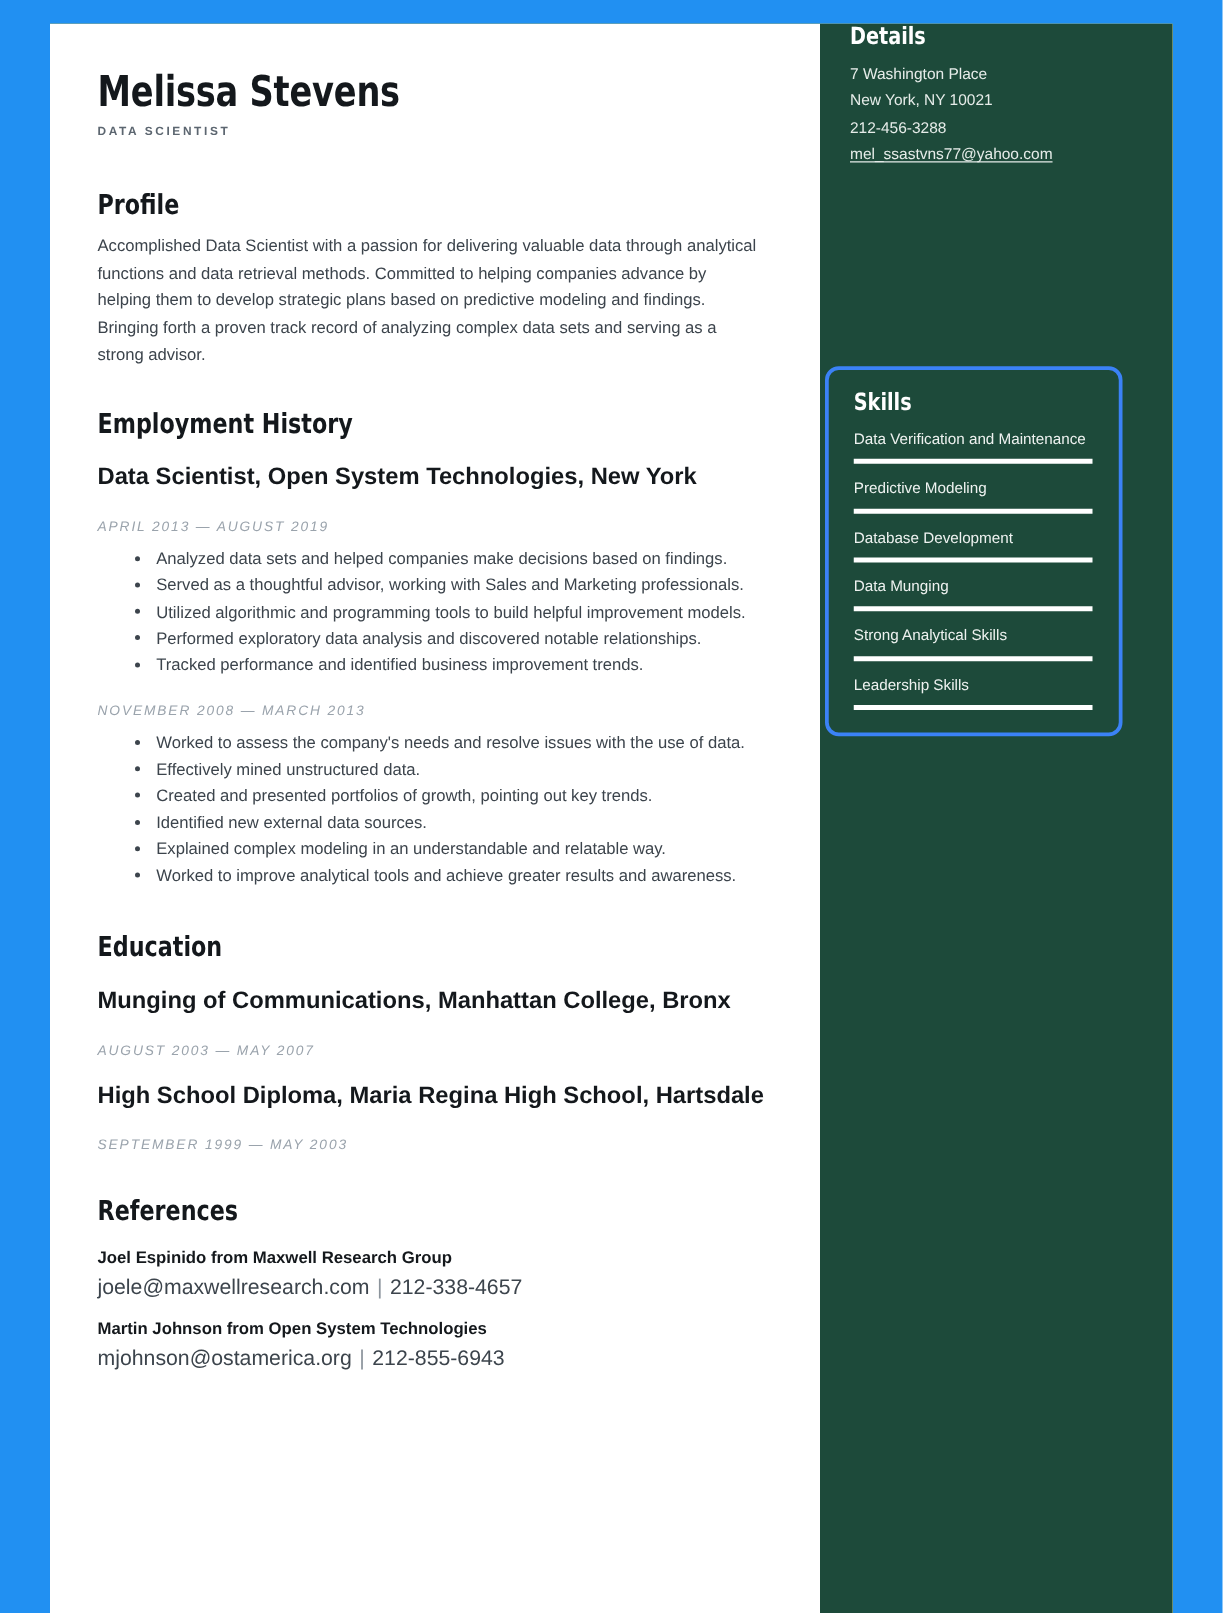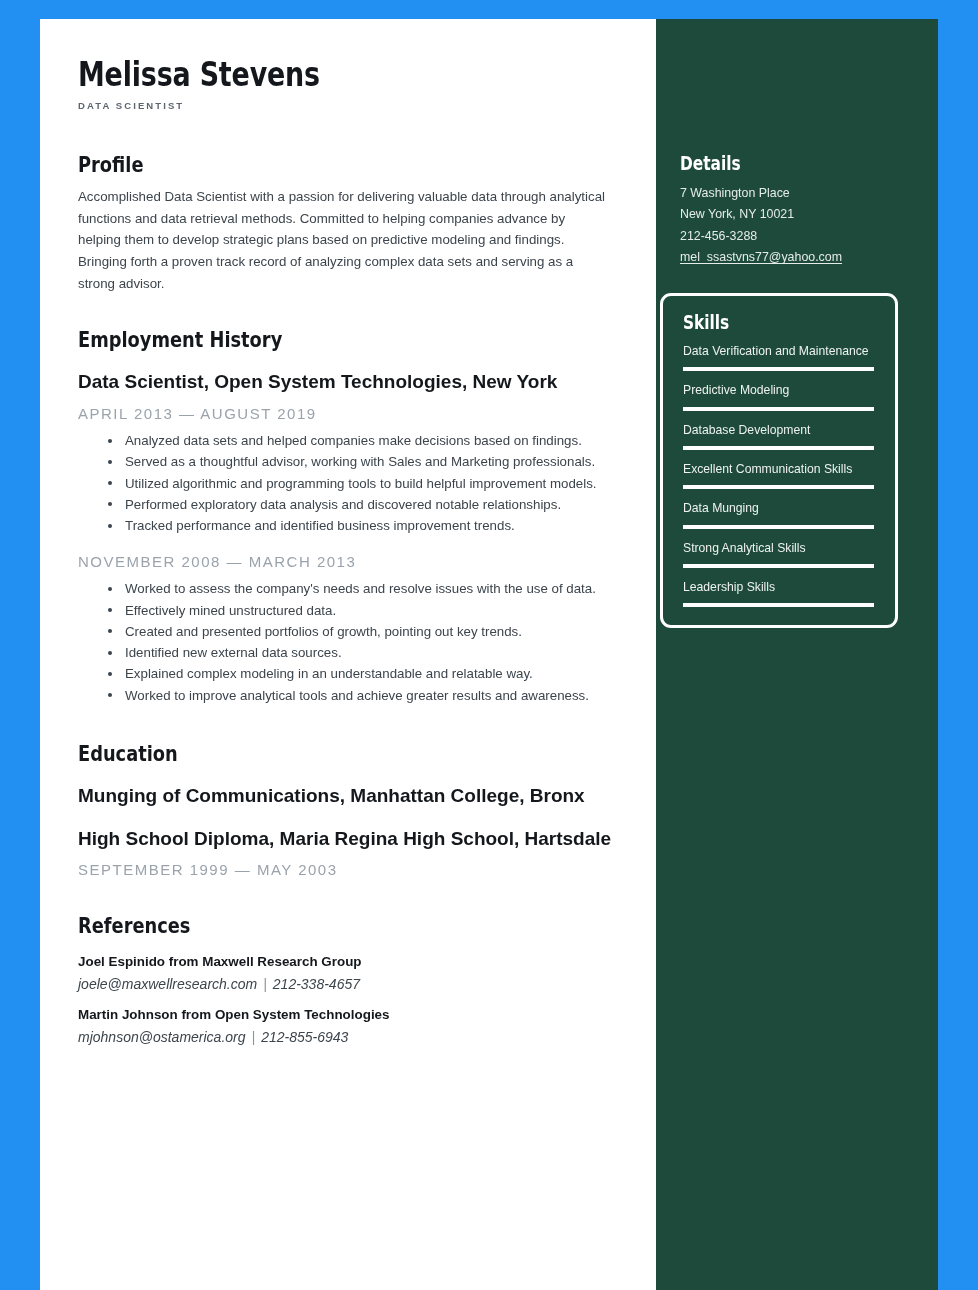--- a/index.html
+++ b/index.html
@@ -92,25 +92,26 @@
   .entry:first-of-type { margin-top: 11px; }
 
   .entry-title {
     font-size: 19px;
     font-weight: bold;
     color: #14181c;
     line-height: 1.35;
   }
 
   .entry-dates {
-    margin-top: 10px;
-    font-size: 15px;
+    margin-top: 21px;
+    font-size: 11px;
     letter-spacing: 1.5px;
     color: #9aa3ac;
     text-transform: uppercase;
+    font-style: italic;
   }
 
   .bullets {
     margin: 8px 0 0 30px;
     padding: 0;
     list-style: none;
   }
 
   .bullets li {
     position: relative;
@@ -137,29 +138,28 @@
   .ref:first-of-type { margin-top: 11px; }
 
   .ref-name {
     font-size: 13.4px;
     font-weight: bold;
     color: #14181c;
   }
 
   .ref-contact {
     margin-top: 7px;
-    font-size: 14px;
+    font-size: 17px;
     color: #3c444c;
-    font-style: italic;
   }
 
   .ref-sep { padding: 0 6px; color: #8c949c; }
 
   
-  .details-block { padding-top: 134px; }
+  .details-block { }
 
   .side-head {
     font-family: "Liberation Sans Narrow", "DejaVu Sans Condensed", "Liberation Sans", sans-serif;
     font-size: 19px;
     font-weight: bold;
     color: #ffffff;
     line-height: 1.1;
     transform: scaleX(0.9);
     transform-origin: left center;
   }
@@ -176,21 +176,21 @@
     text-decoration: underline;
     text-underline-offset: 2px;
   }
 
   
   .skills-card {
     position: absolute;
     left: 4px;
     top: 274px;
     width: 238px;
-    border: 3px solid #ffffff;
+    border: 3px solid #3b82f6;
     border-radius: 11px;
     padding: 16px 21px 18px 20px;
   }
 
   .skills-list { margin-top: 10px; }
 
   .skill { margin-top: 11px; }
   .skill:first-child { margin-top: 0; }
 
   .skill-label {
@@ -249,20 +249,21 @@
           <li>Worked to improve analytical tools and achieve greater results and awareness.</li>
         </ul>
       </div>
     </div>
 
     <div class="sec-education">
       <div class="sec-head">Education</div>
 
       <div class="entry">
         <div class="entry-title">Munging of Communications, Manhattan College, Bronx</div>
+        <div class="entry-dates">AUGUST 2003 — MAY 2007</div>
       </div>
 
       <div class="entry">
         <div class="entry-title">High School Diploma, Maria Regina High School, Hartsdale</div>
         <div class="entry-dates">SEPTEMBER 1999 — MAY 2003</div>
       </div>
     </div>
 
     <div class="sec-reference">
       <div class="sec-head">References</div>
@@ -309,24 +310,20 @@
         <div class="skill">
           <div class="skill-label">Predictive Modeling</div>
           <div class="skill-bar"></div>
         </div>
 
         <div class="skill">
           <div class="skill-label">Database Development</div>
           <div class="skill-bar"></div>
         </div>
 
-        <div class="skill">
-          <div class="skill-label">Excellent Communication Skills</div>
-          <div class="skill-bar"></div>
-        </div>
 
         <div class="skill">
           <div class="skill-label">Data Munging</div>
           <div class="skill-bar"></div>
         </div>
 
         <div class="skill">
           <div class="skill-label">Strong Analytical Skills</div>
           <div class="skill-bar"></div>
         </div>

